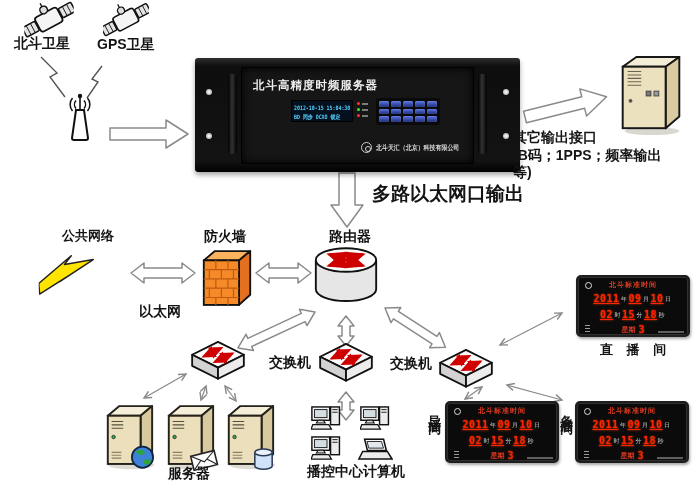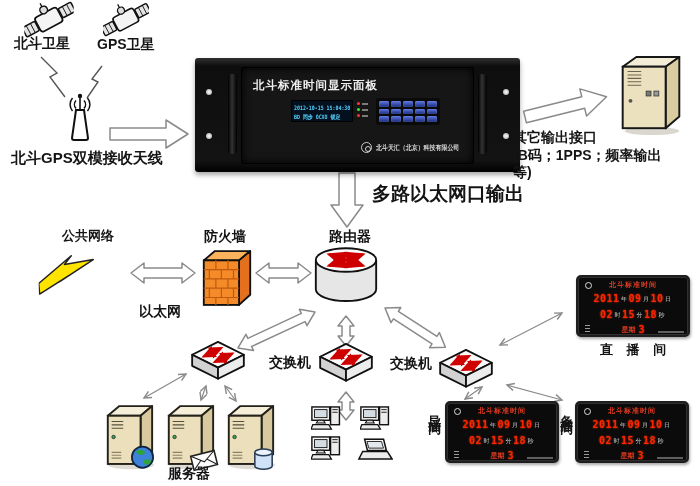--- a/index.html
+++ b/index.html
@@ -36,21 +36,21 @@
   .company .logo{width:11px;height:11px;border:1px solid #cfcfcf;border-radius:50%;box-sizing:border-box;position:relative;flex:none;}
   .company .logo:after{content:"";position:absolute;left:2.5px;top:2.5px;width:4px;height:4px;border:1px solid #cfcfcf;border-radius:50%;}
   .company b{font-size:7px;font-weight:600;white-space:nowrap;transform:scaleX(.85);transform-origin:left;}
   
   .clock{position:absolute;width:114px;height:62px;background:#0b0b0b;border:2px solid #1e1e1e;border-radius:5px;
       box-sizing:border-box;box-shadow:inset 0 0 0 1px #303030,1px 2px 3px rgba(0,0,0,.35);padding-top:2px;}
   .clk-head{display:flex;align-items:center;justify-content:center;gap:4px;height:11px;}
   .clk-logo{width:7px;height:7px;border-radius:50%;border:1px solid #ddd;box-sizing:border-box;position:absolute;left:7px;top:5px;}
   .clk-head span{font-size:7px;font-weight:700;color:#e23b22;letter-spacing:1px;white-space:nowrap;}
   .clk-row{text-align:center;line-height:13px;white-space:nowrap;}
-  .clk-row b{font:700 10px "DejaVu Sans Mono",monospace;color:#ff2400;text-shadow:0 0 2px rgba(255,60,0,.85);letter-spacing:.5px;}
+  .clk-row b{font:700 10px "DejaVu Sans Mono",monospace;color:#ff2400;text-shadow:0 0 2px rgba(255,60,0,.85);letter-spacing:.5px;text-decoration:underline;}
   .clk-row i{font-style:normal;font-size:6px;color:#d6d6d6;margin:0 1.5px;vertical-align:1px;}
   .clk-week{position:relative;text-align:center;line-height:12px;white-space:nowrap;}
   .clk-week i{font-style:normal;font-size:7px;color:#e23b22;font-weight:700;margin-right:3px;vertical-align:1px;}
   .clk-week b{font:700 10px "DejaVu Sans Mono",monospace;color:#ff2400;text-shadow:0 0 2px rgba(255,60,0,.85);}
   .clk-gauge{position:absolute;left:7px;bottom:4px;display:flex;flex-direction:column;gap:1.5px;}
   .clk-gauge s{display:block;width:5px;height:1.5px;background:#9a9a9a;}
   .clk-corner{position:absolute;right:4px;bottom:3px;width:26px;height:2px;background:rgba(200,200,200,.45);}
 </style>
 </head>
 <body>
@@ -186,31 +186,30 @@
       <use href="#sym-satellite"></use>
     </svg>
   <svg width="46" height="36" viewBox="0 0 52 40" style="left:95px;top:2px">
       <use href="#sym-satellite"></use>
     </svg>
   <div class="lbl" style="left:6px;top:36px">北斗卫星</div>
   <div class="lbl" style="left:89px;top:37px">GPS卫星</div>
   <svg width="36" height="56" viewBox="0 0 36 56" style="left:54px;top:92px">
       <use href="#sym-antenna"></use>
     </svg>
-  <div class="lbl" style="left:3px;top:150px;font-size:15px">北斗GPS双模接收天线</div>
 
   <div class="mainserver">
     <div class="handle" style="left:33px"></div>
     <div class="handle" style="right:33px"></div>
     <div class="face"></div>
     <div class="screw" style="left:11px;top:31px"></div>
     <div class="screw" style="left:11px;top:75px"></div>
     <div class="screw" style="right:11px;top:31px"></div>
     <div class="screw" style="right:11px;top:75px"></div>
-    <div class="srv-title">北斗标准时间显示面板</div>
+    <div class="srv-title">北斗高精度时频服务器</div>
     <div class="lcd">
       <span>2012-10-15 15:04:30</span>
       <span>BD 同步  OCXO 锁定</span>
     </div>
     <div class="ledcol">
       <div class="ledrow">
           <span class="led" style="background:#f33"></span>
           <span class="leddash"></span>
         </div>
       <div class="ledrow">
@@ -309,20 +308,21 @@
     </svg>
   <svg width="32" height="29" viewBox="0 0 36 32" style="left:352px;top:404px">
       <use href="#sym-pc"></use>
     </svg>
   <svg width="32" height="29" viewBox="0 0 36 32" style="left:303px;top:434px">
       <use href="#sym-pc"></use>
     </svg>
   <svg width="36" height="25" viewBox="0 0 38 26" style="left:349px;top:438px">
       <use href="#sym-laptop"></use>
     </svg>
+  <div class="lbl" style="left:299px;top:464px">播控中心计算机</div>
 
   <div class="clock" style="left:568px;top:275px">
     <span class="clk-logo"></span>
     <div class="clk-head">
         <span>北斗标准时间</span>
       </div>
     <div class="clk-row">
       <b>2011</b><i>年</i><b>09</b><i>月</i><b>10</b><i>日</i>
     </div>
     <div class="clk-row">

